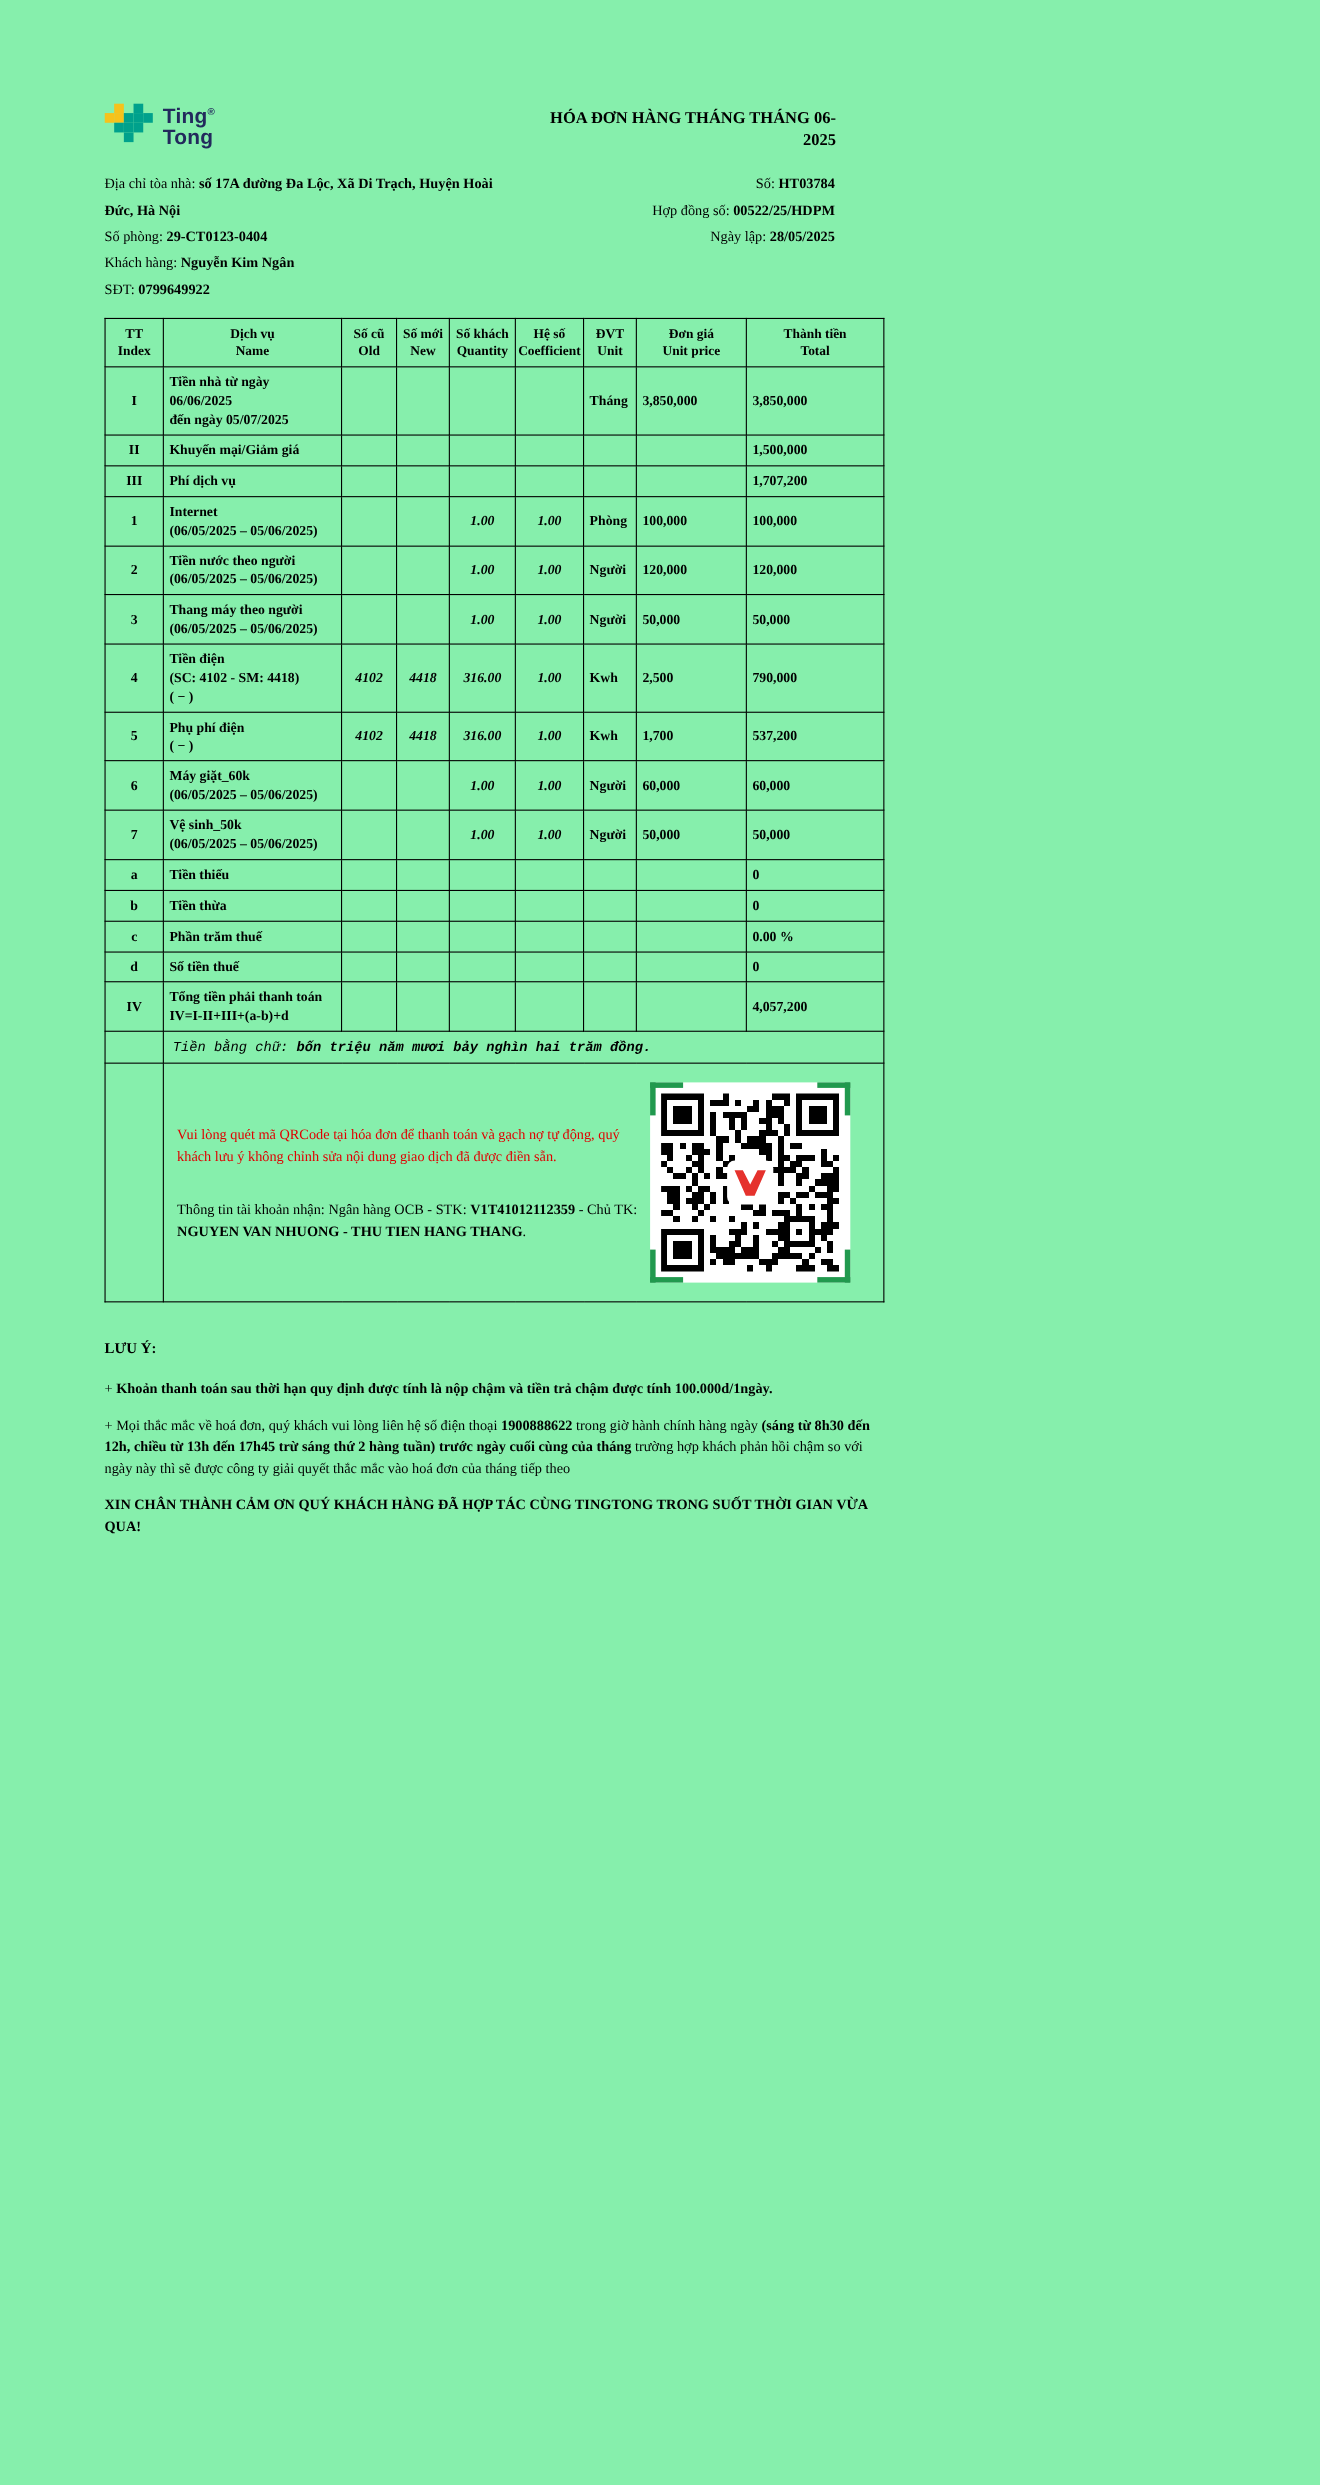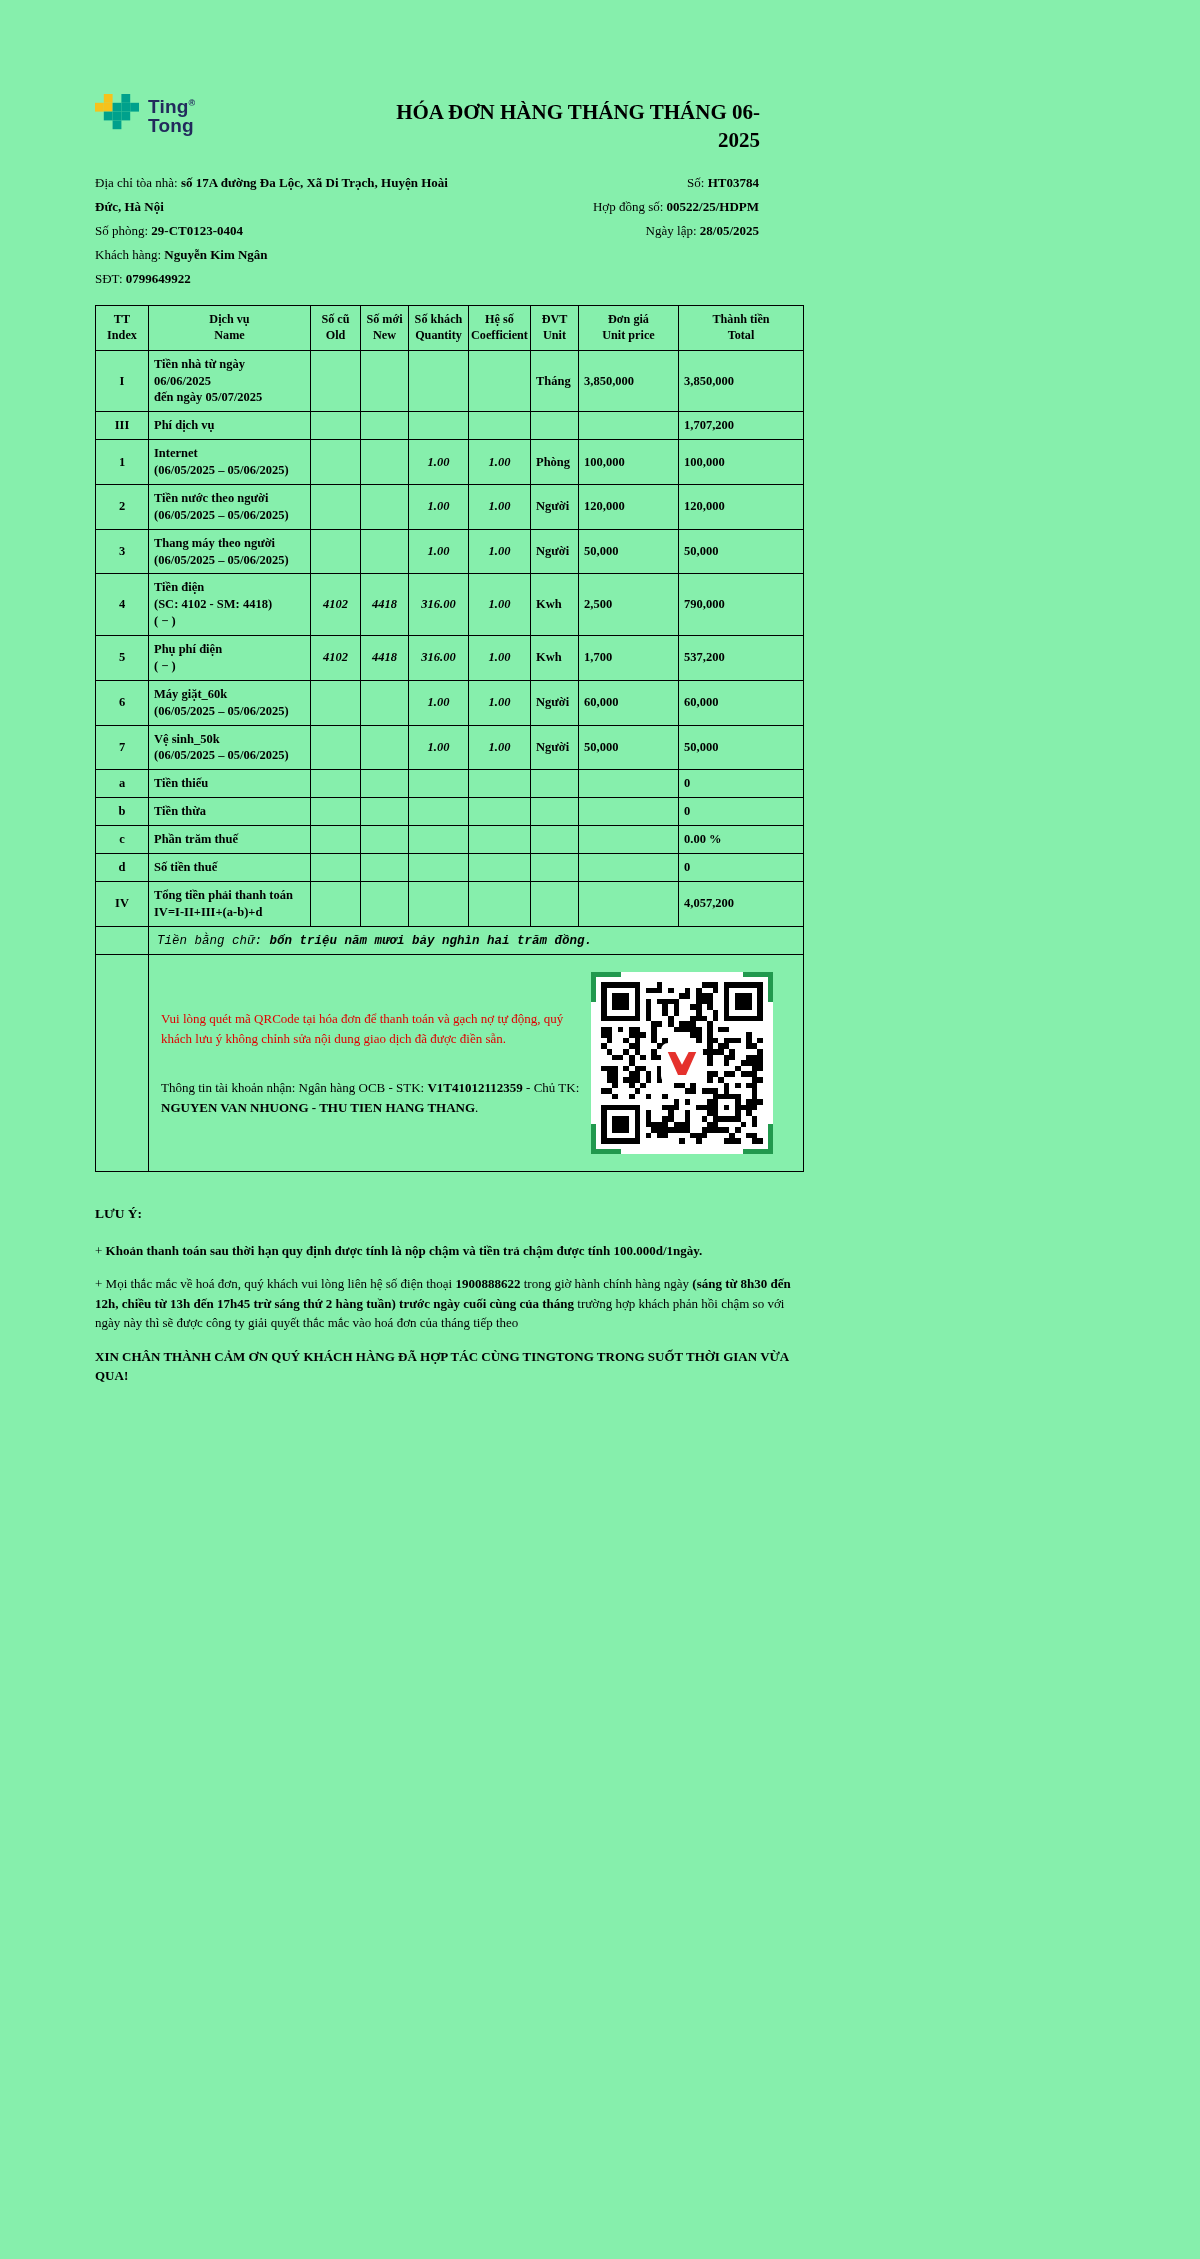--- a/index.html
+++ b/index.html
@@ -12,21 +12,21 @@
   .page{width:1200px;height:2259px;background:#86efac;position:relative;overflow:hidden;}
   .content{position:absolute;left:95px;top:90px;width:710px;}
 
   
   .top{display:flex;justify-content:space-between;align-items:flex-start;}
   .logo{display:flex;align-items:center;gap:9px;margin-top:4px;}
   .logo-mark{width:44px;height:44px;}
   .px-y{fill:var(--brand-yellow);} .px-g{fill:var(--brand-green);}
   .logo-text{font-family:"Liberation Sans",sans-serif;font-weight:bold;font-size:19px;line-height:1.02;color:var(--brand-navy);letter-spacing:.2px;}
   .logo-text sup{font-size:9px;}
-  .title{text-align:right;font-weight:bold;font-size:21px;line-height:1.35;padding-right:45px;padding-top:8px;}
+  .title{text-align:right;font-weight:bold;font-size:15px;line-height:1.35;padding-right:45px;padding-top:8px;}
 
   
   .info{display:flex;justify-content:space-between;margin-top:16px;font-size:13px;line-height:1.85;}
   .info-left{width:380px;}
   .info-right{flex:1;text-align:right;padding-right:46px;}
 
   
   table.invoice{border-collapse:collapse;width:708px;margin-top:14px;table-layout:fixed;font-size:12.5px;font-weight:bold;}
   table.invoice th,table.invoice td{border:1px solid #000;vertical-align:middle;}
   table.invoice th{text-align:center;line-height:1.3;padding:6px 2px;font-size:12.2px;}
@@ -164,20 +164,33 @@
               <div>Tiền nhà từ ngày 06/06/2025</div>
               <div>đến ngày 05/07/2025</div>
             </td>
             <td class="c-num"></td>
             <td class="c-num"></td>
             <td class="c-num"></td>
             <td class="c-num"></td>
             <td class="c-unit">Tháng</td>
             <td class="c-price">3,850,000</td>
             <td class="c-total">3,850,000</td>
+          </tr>
+          <tr>
+            <td class="c-idx">II</td>
+            <td class="c-name">
+              <div>Khuyến mại/Giảm giá</div>
+            </td>
+            <td class="c-num"></td>
+            <td class="c-num"></td>
+            <td class="c-num"></td>
+            <td class="c-num"></td>
+            <td class="c-unit"></td>
+            <td class="c-price"></td>
+            <td class="c-total">1,500,000</td>
           </tr>
           <tr>
             <td class="c-idx">III</td>
             <td class="c-name">
               <div>Phí dịch vụ</div>
             </td>
             <td class="c-num"></td>
             <td class="c-num"></td>
             <td class="c-num"></td>
             <td class="c-num"></td>

